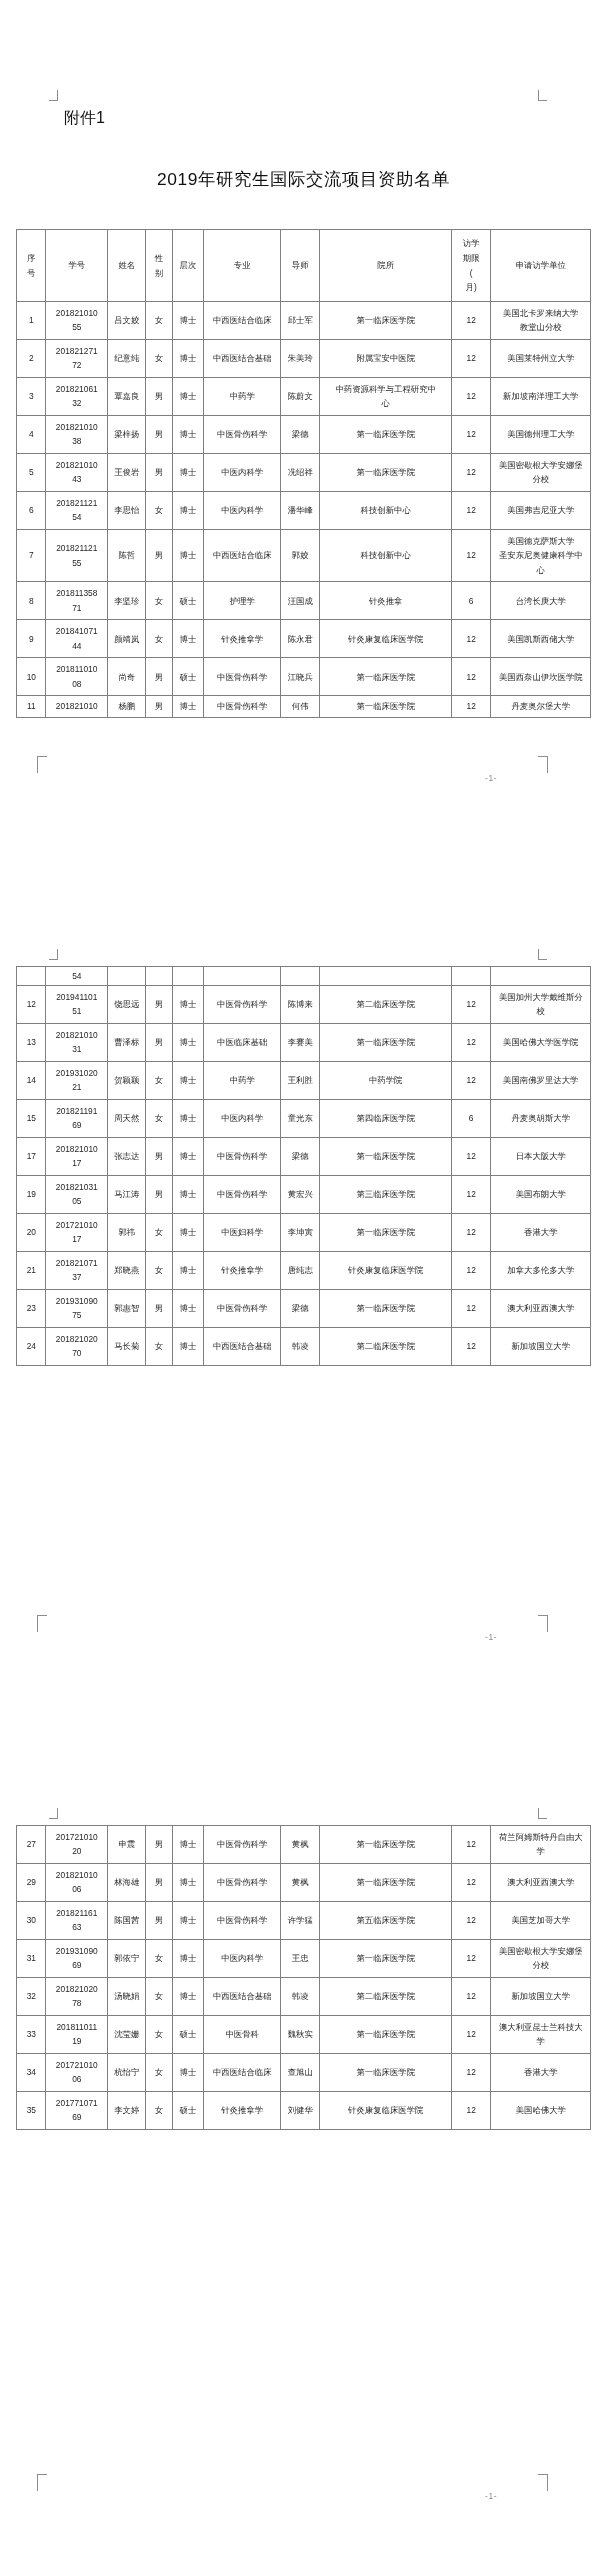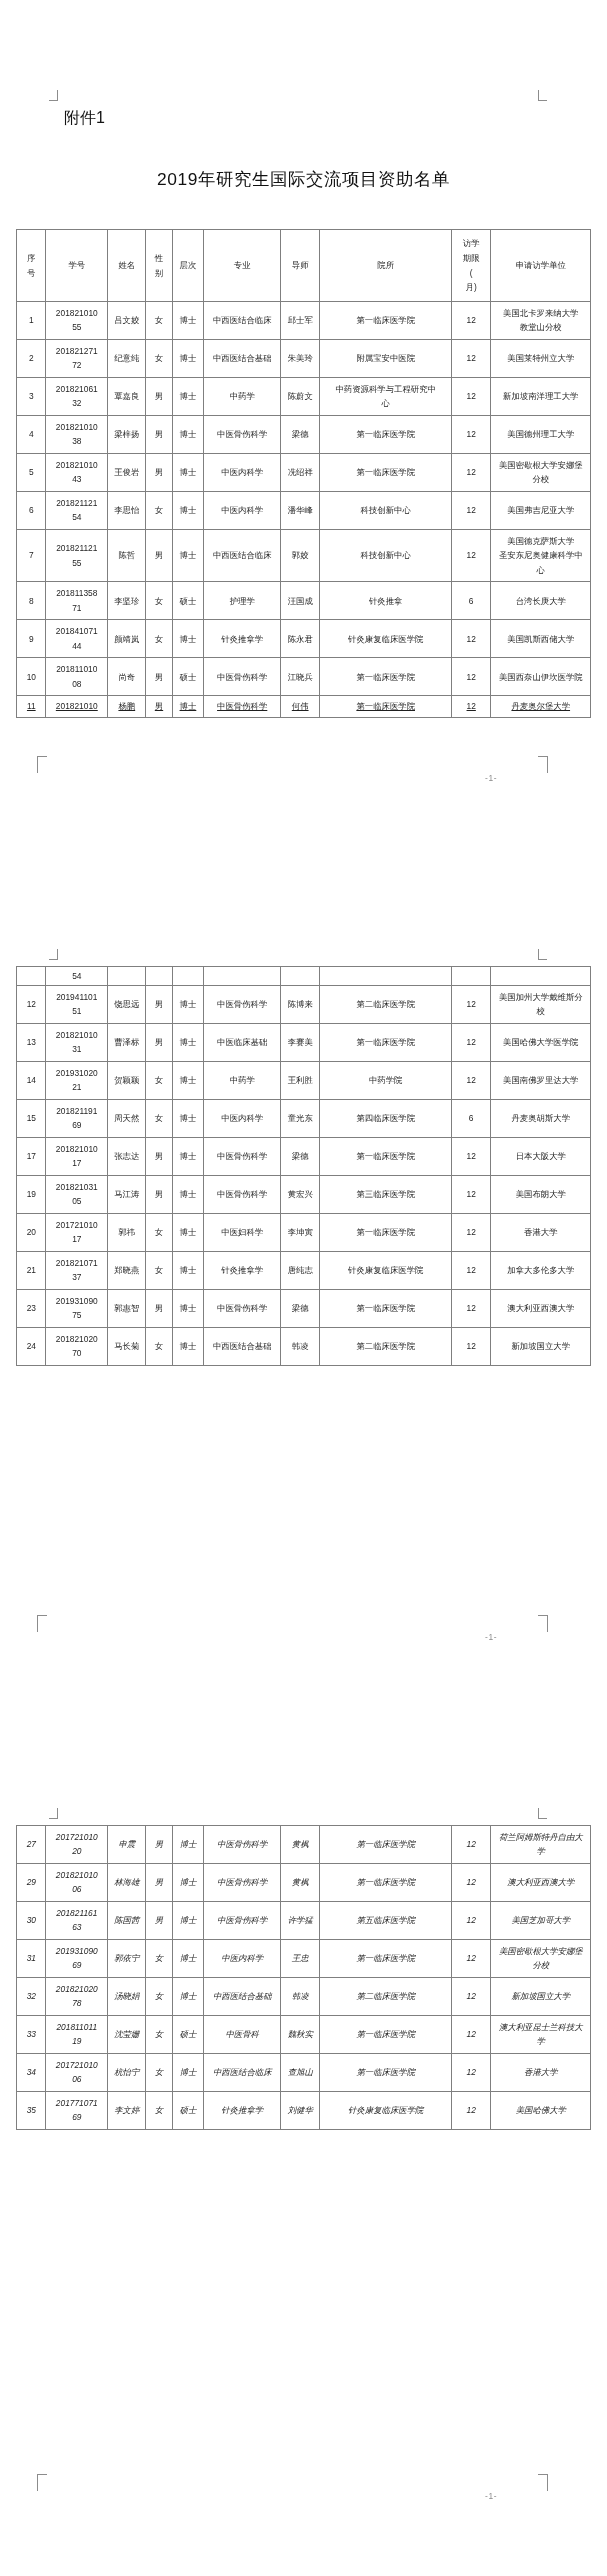--- a/index.html
+++ b/index.html
@@ -16,28 +16,28 @@
   .bl-v{left:37px;top:756px;width:1.1px;height:17.4px;}
   .br-h{left:538px;top:756px;width:10px;height:1.1px;}
   .br-v{left:547px;top:756px;width:1.1px;height:17.4px;}
   .attach{position:absolute;left:64px;top:108px;font-size:16px;color:#141414;}
   .title{position:absolute;left:0;right:0;top:151px;margin:16px;text-align:center;
          font-size:17.4px;font-weight:400;letter-spacing:0.6px;color:#111;}
   .pageno{position:absolute;left:485px;top:773px;width:34px;font-size:8.4px;
           color:#8c8c8c;letter-spacing:0.6px;}
   table.roster{position:absolute;left:16.3px;width:575px;border-collapse:collapse;
                table-layout:fixed;border:1.1px solid #6e6e6e;}
-  #t1{top:229px;}  #t2{top:107px;}  #t3{top:107px;font-style:italic;}
+  #t1{top:229px;}  #t2{top:107px;}  #t3{top:107px;}
   .roster th,.roster td{border:0.6px solid #7f7f7f;text-align:center;vertical-align:middle;
         font-size:8.4px;line-height:14.6px;padding:3.9px 1.7px;white-space:pre-line;
         font-weight:400;color:#1f1f1f;overflow:hidden;}
   .roster thead tr{height:72px;}
   .roster tbody tr{height:36px;}
   .roster tbody tr.cut{height:21.4px;}
-  .roster tbody tr.cut td{padding:1.7px 1.7px;text-decoration:underline;}
+  .roster tbody tr.cut td{padding:1.7px 1.7px;}
   .roster tbody tr.carry{height:19px;}
   .roster tbody tr.carry td{padding:1.1px 1.7px;}
   col.c0{width:29px;} col.c1{width:62px;} col.c2{width:38px;} col.c3{width:26.4px;}
   col.c4{width:31.5px;} col.c5{width:77px;} col.c6{width:39px;} col.c7{width:132px;}
   col.c8{width:39px;} col.c9{width:100px;}
 </style>
 </head>
 <body>
 
 <section class="page">

